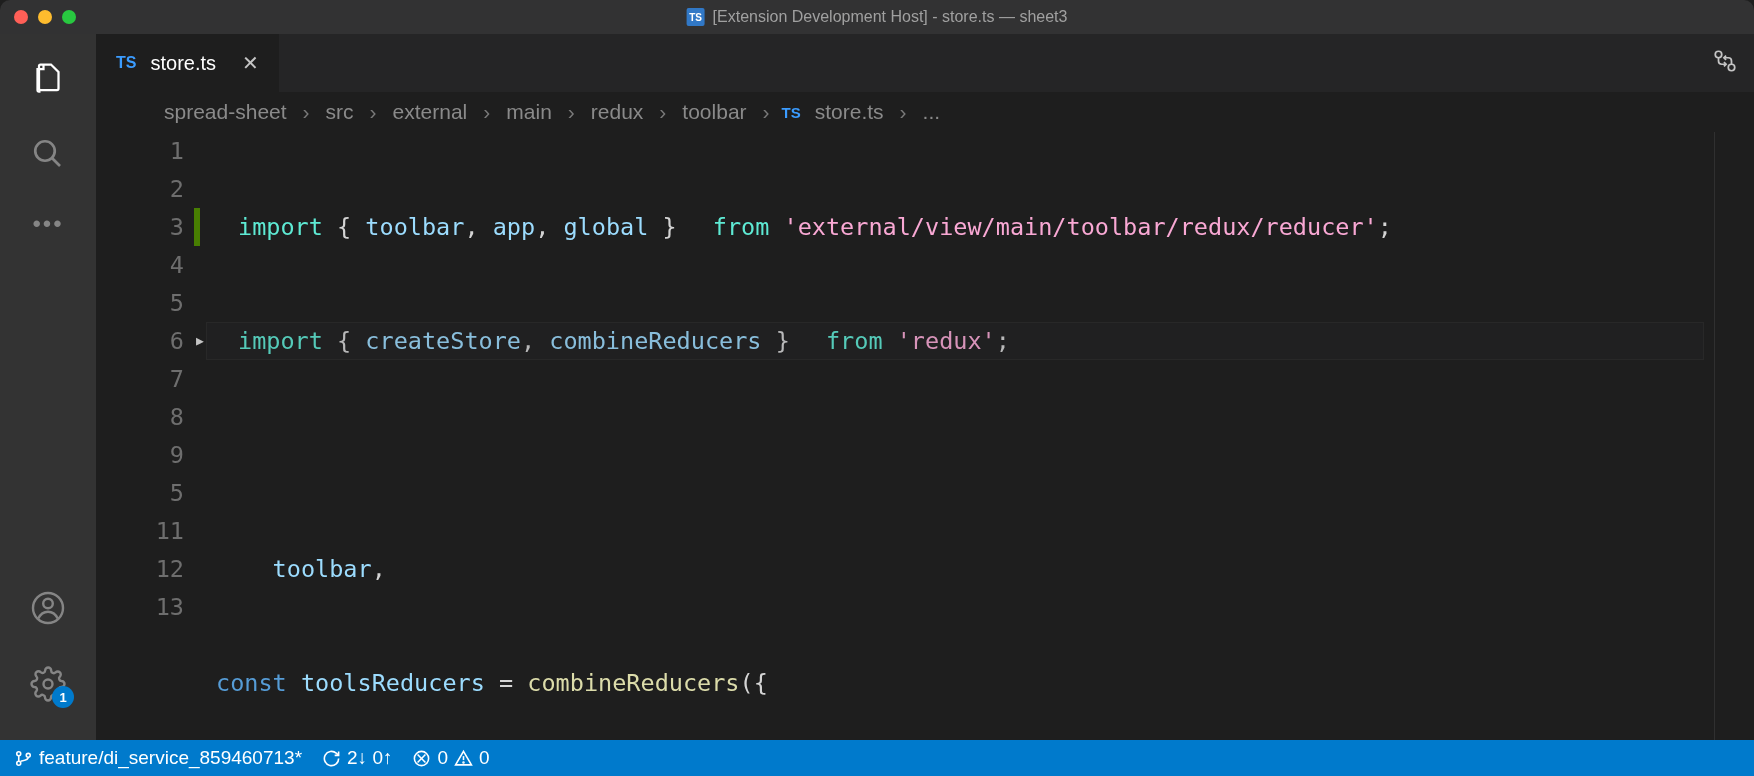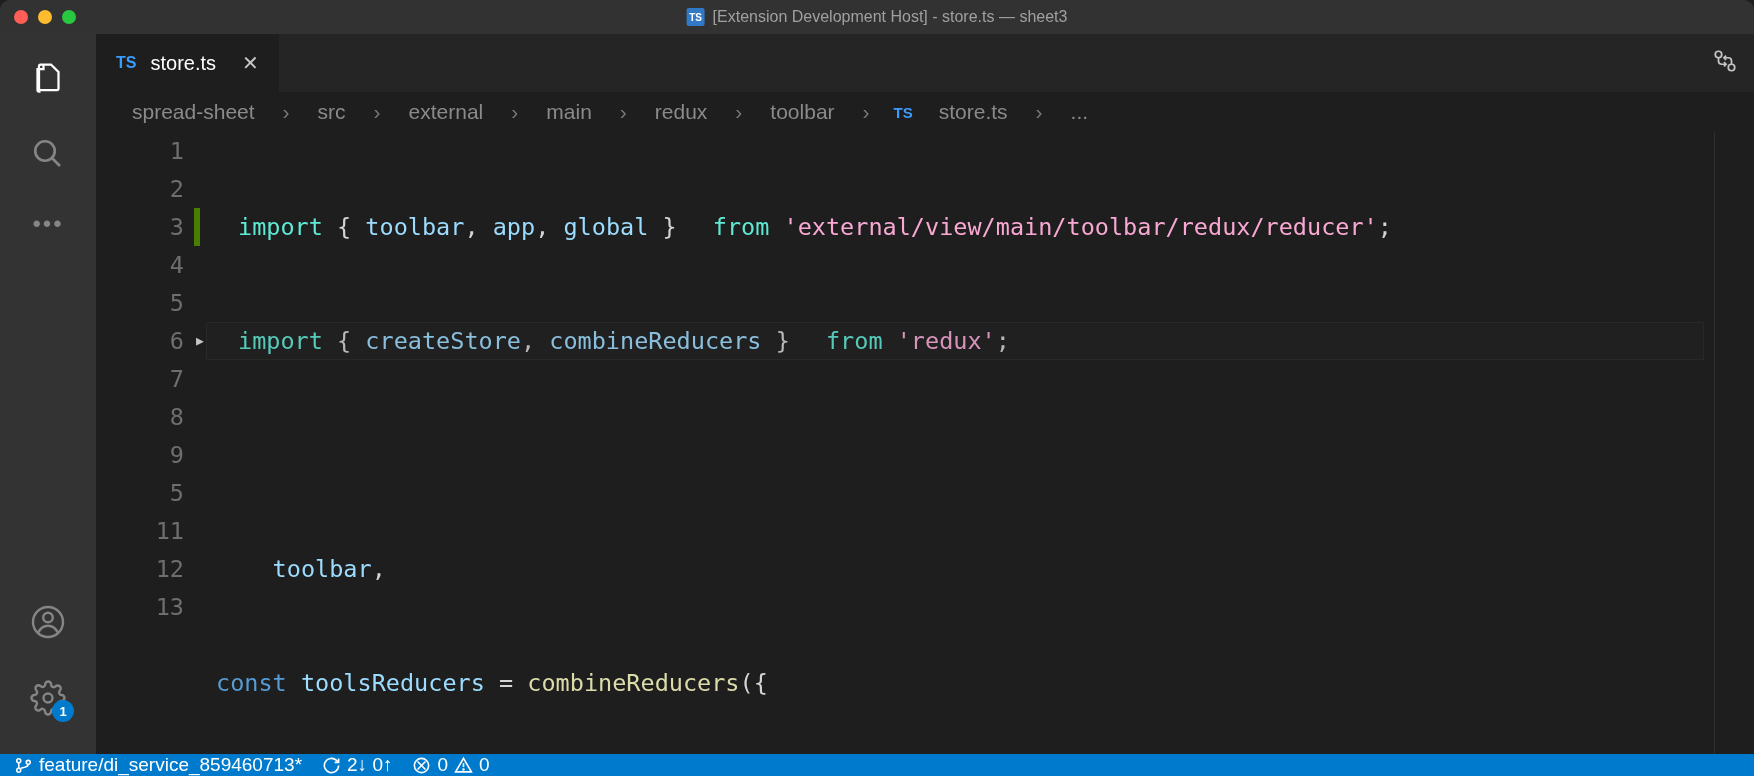--- a/index.html
+++ b/index.html
@@ -126,24 +126,24 @@
   display: flex;
   align-items: center;
   padding-right: 16px;
   gap: 18px;
   color: #c5c5c5;
 }
 .breadcrumbs {
   height: 40px;
   display: flex;
   align-items: center;
-  padding-left: 32px;
+  padding-left: 64px;
   font-size: 21px;
   color: #8a8a8a;
-  gap: 16px;
+  gap: 4px;
 }
 .breadcrumbs .crumb { padding: 0 4px; }
 .breadcrumbs .sep { color: #7a7a7a; padding: 0 8px; }
 .breadcrumbs .ts-badge { font-size: 15px; margin-right: 6px; }
 .code-area {
   flex: 1;
   display: flex;
   font-family: "SF Mono", Menlo, Consolas, monospace;
   font-size: 23.5px;
   line-height: 38px;
@@ -172,21 +172,21 @@
 .fn { color: #dcdcaa; }
 .str { color: #f9a8d4; }
 .typekw { color: #569cd6; }
 .punct { color: #d4d4d4; }
 .minimap {
   width: 40px;
   background: #1e1e1e;
   border-left: 1px solid #303030;
 }
 .statusbar {
-  height: 22px;
+  height: 36px;
   background: #007acc;
   color: #fff;
   display: flex;
   align-items: center;
   font-size: 19px;
   padding: 0 14px;
 }
 .sb-left, .sb-right { display: flex; align-items: center; gap: 20px; }
 .sb-right { margin-left: auto; }
 .sb-item { display: flex; align-items: center; gap: 6px; cursor: pointer; }

